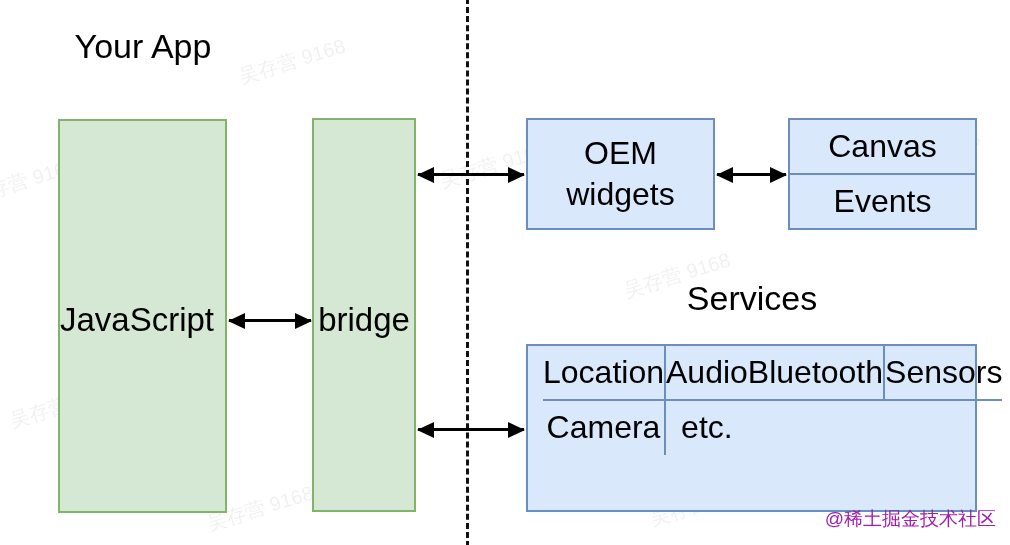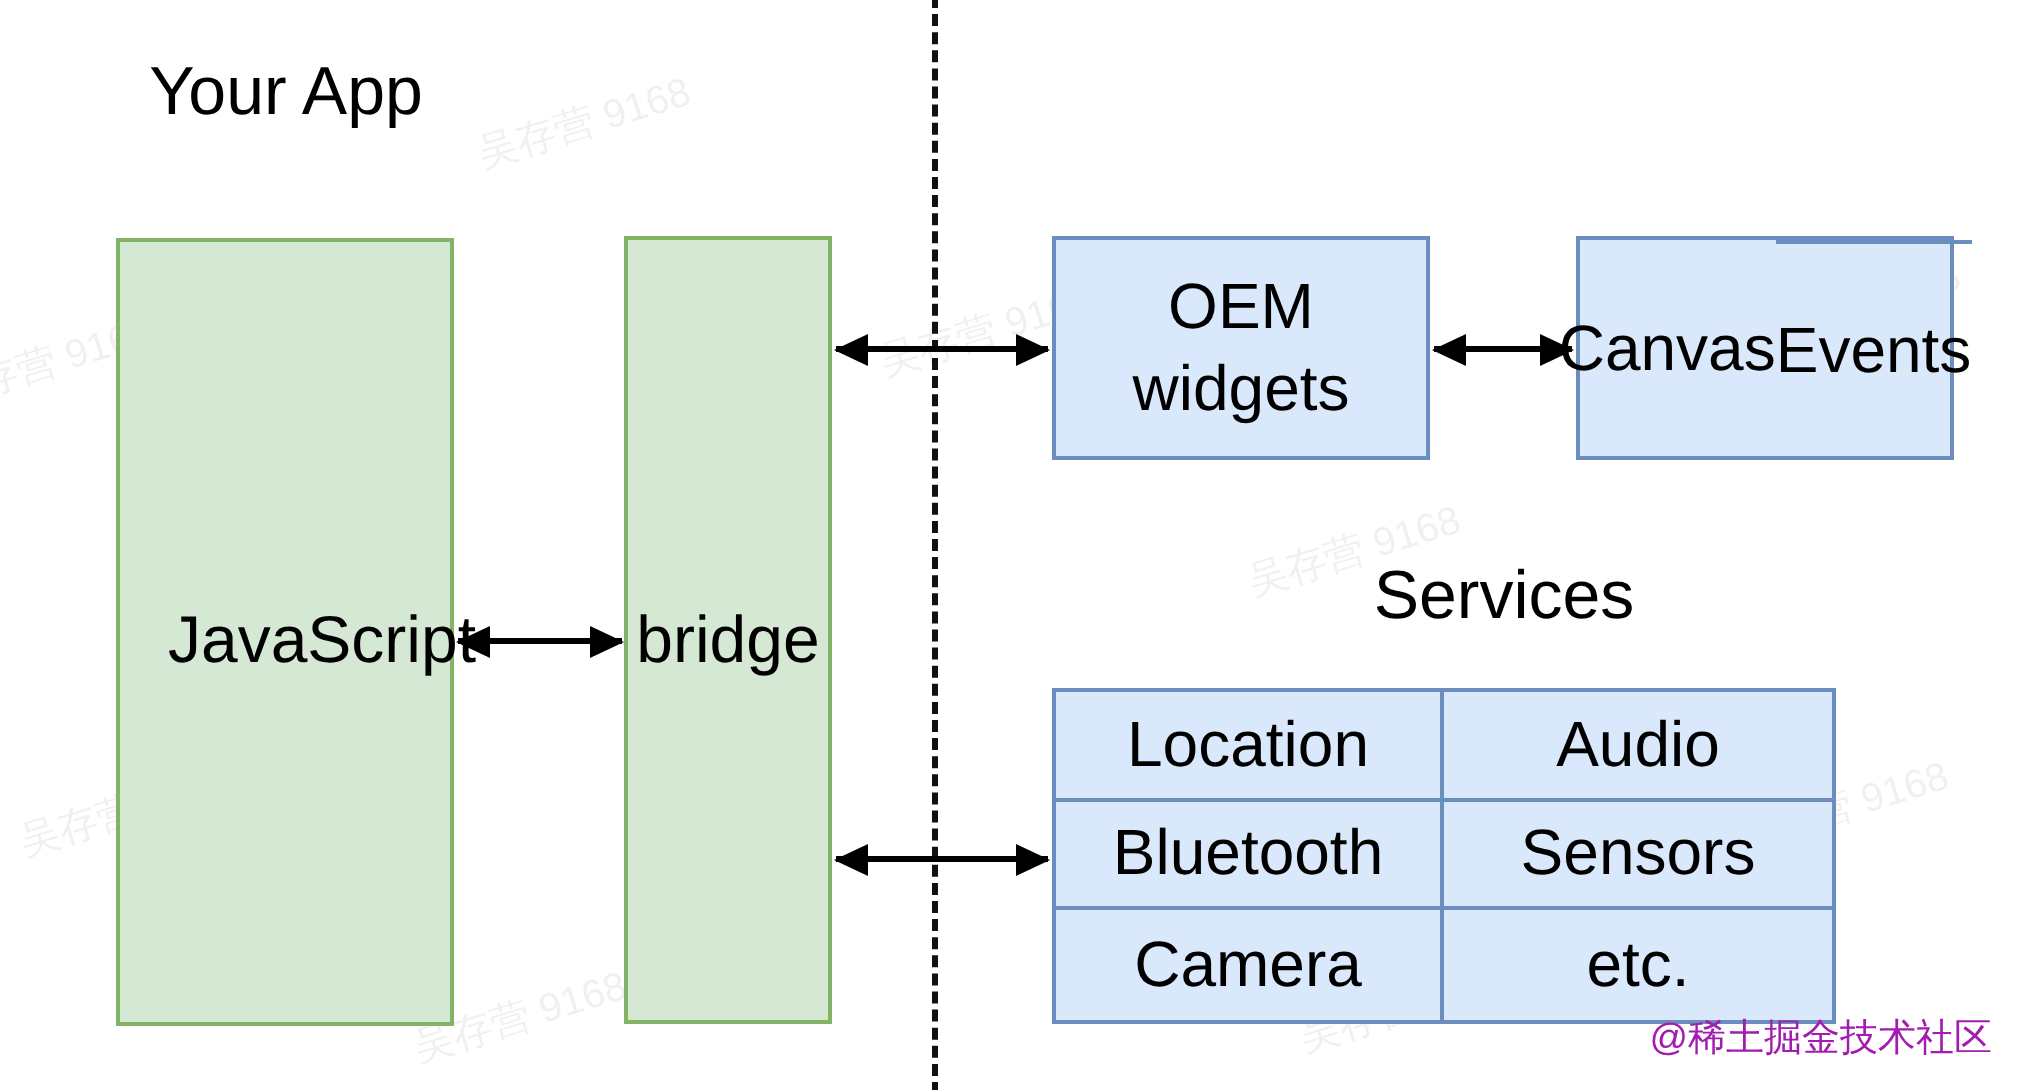--- a/index.html
+++ b/index.html
@@ -40,36 +40,37 @@
     line-height:36px;
     text-align:center;
     white-space:nowrap;
     transform:translate(-50%,-50%);
   }
   .oem-label{
     font-size:32px;
     line-height:41px;
     width:150px;
   }
-  .stack{ flex-direction:row; align-items:stretch; padding:0; }
+  .stack{ flex-direction:column; align-items:stretch; padding:0; }
   .stack .cell{
     flex:1;
     display:flex;align-items:center;justify-content:center;
     font-size:32px;
   }
   .stack .cell + .cell{ border-top:2px solid var(--blue-border,#6c8ebf); }
   #services-table{
     position:absolute;
-    left:526px;top:344px;width:392px;height:168px;
+    left:526px;top:344px;width:451px;height:168px;
     box-sizing:border-box;
     background:var(--blue-fill,#dae8fc);
     border:2px solid var(--blue-border,#6c8ebf);
     display:grid;
-    grid-template-columns:1fr 1fr;
+    grid-template-columns:1fr 1fr 1fr 1fr;
     grid-template-rows:1fr 1fr 1fr;
+    padding-left:15px;
   }
   #services-table .tcell{
     display:flex;align-items:center;justify-content:center;
     font-size:32px;
     box-sizing:border-box;
   }
   #services-table .tcell:nth-child(odd){ border-right:2px solid var(--blue-border,#6c8ebf); }
   #services-table .tcell:nth-child(-n+4){ border-bottom:2px solid var(--blue-border,#6c8ebf); }
   .arrow{
     position:absolute;
@@ -122,21 +123,21 @@
   <span class="watermark" style="left:205px;top:495px">吴存营 9168</span>
   <span class="watermark" style="left:648px;top:490px">吴存营 9168</span>
 
   <div class="title" style="left:143px;top:27px">Your App</div>
   <div class="title" style="left:752px;top:279px">Services</div>
 
   <div id="divider"></div>
 
   <div class="box green" style="left:58px;top:119px;width:169px;height:394px"></div>
   <div class="box green" style="left:312px;top:118px;width:104px;height:394px"></div>
-  <div class="tall-label" style="left:161px;top:320px">JavaScript</div>
+  <div class="tall-label" style="left:137px;top:320px">JavaScript</div>
   <div class="tall-label" style="left:364px;top:320px">bridge</div>
 
   <div class="box blue" style="left:526px;top:118px;width:189px;height:112px">
     <div class="oem-label">OEM widgets</div>
   </div>
 
   <div class="box blue stack" style="left:788px;top:118px;width:189px;height:112px">
     <div class="cell">Canvas</div>
     <div class="cell">Events</div>
   </div>

